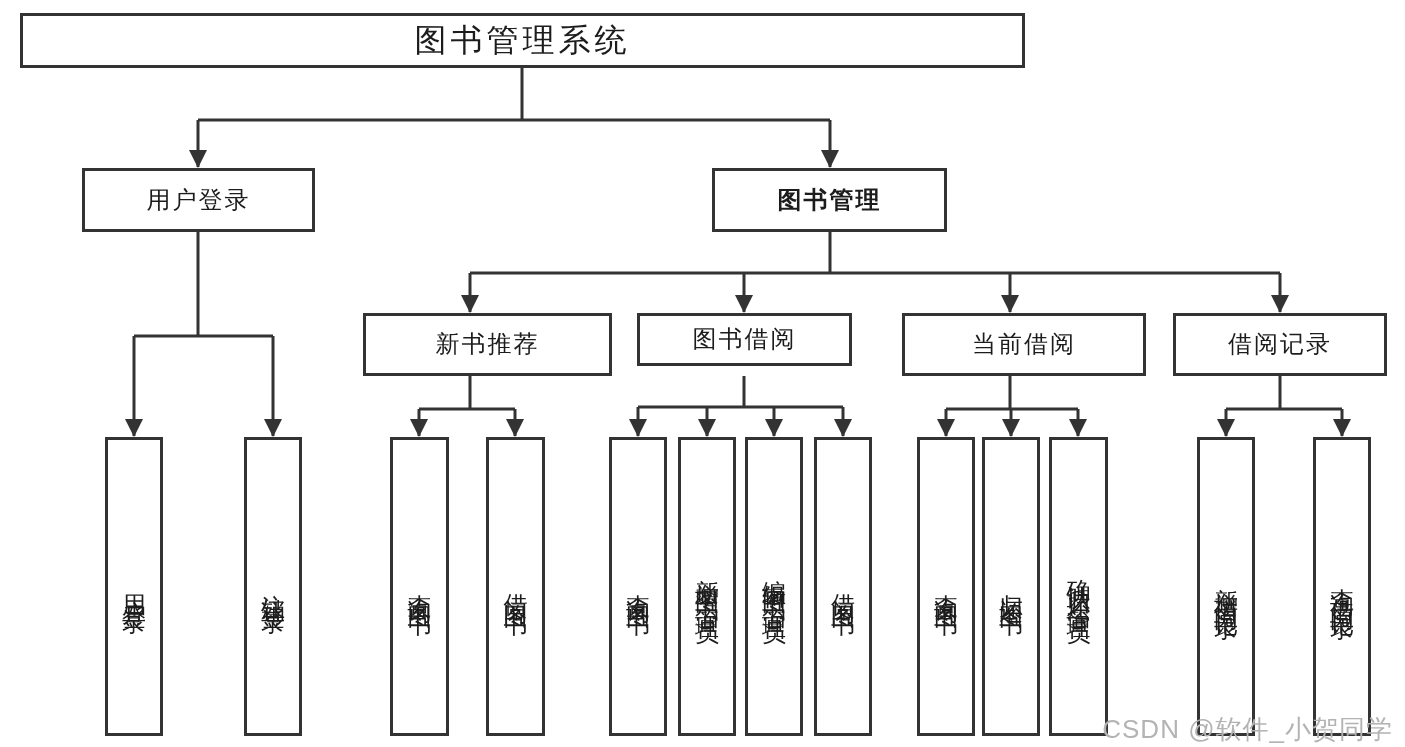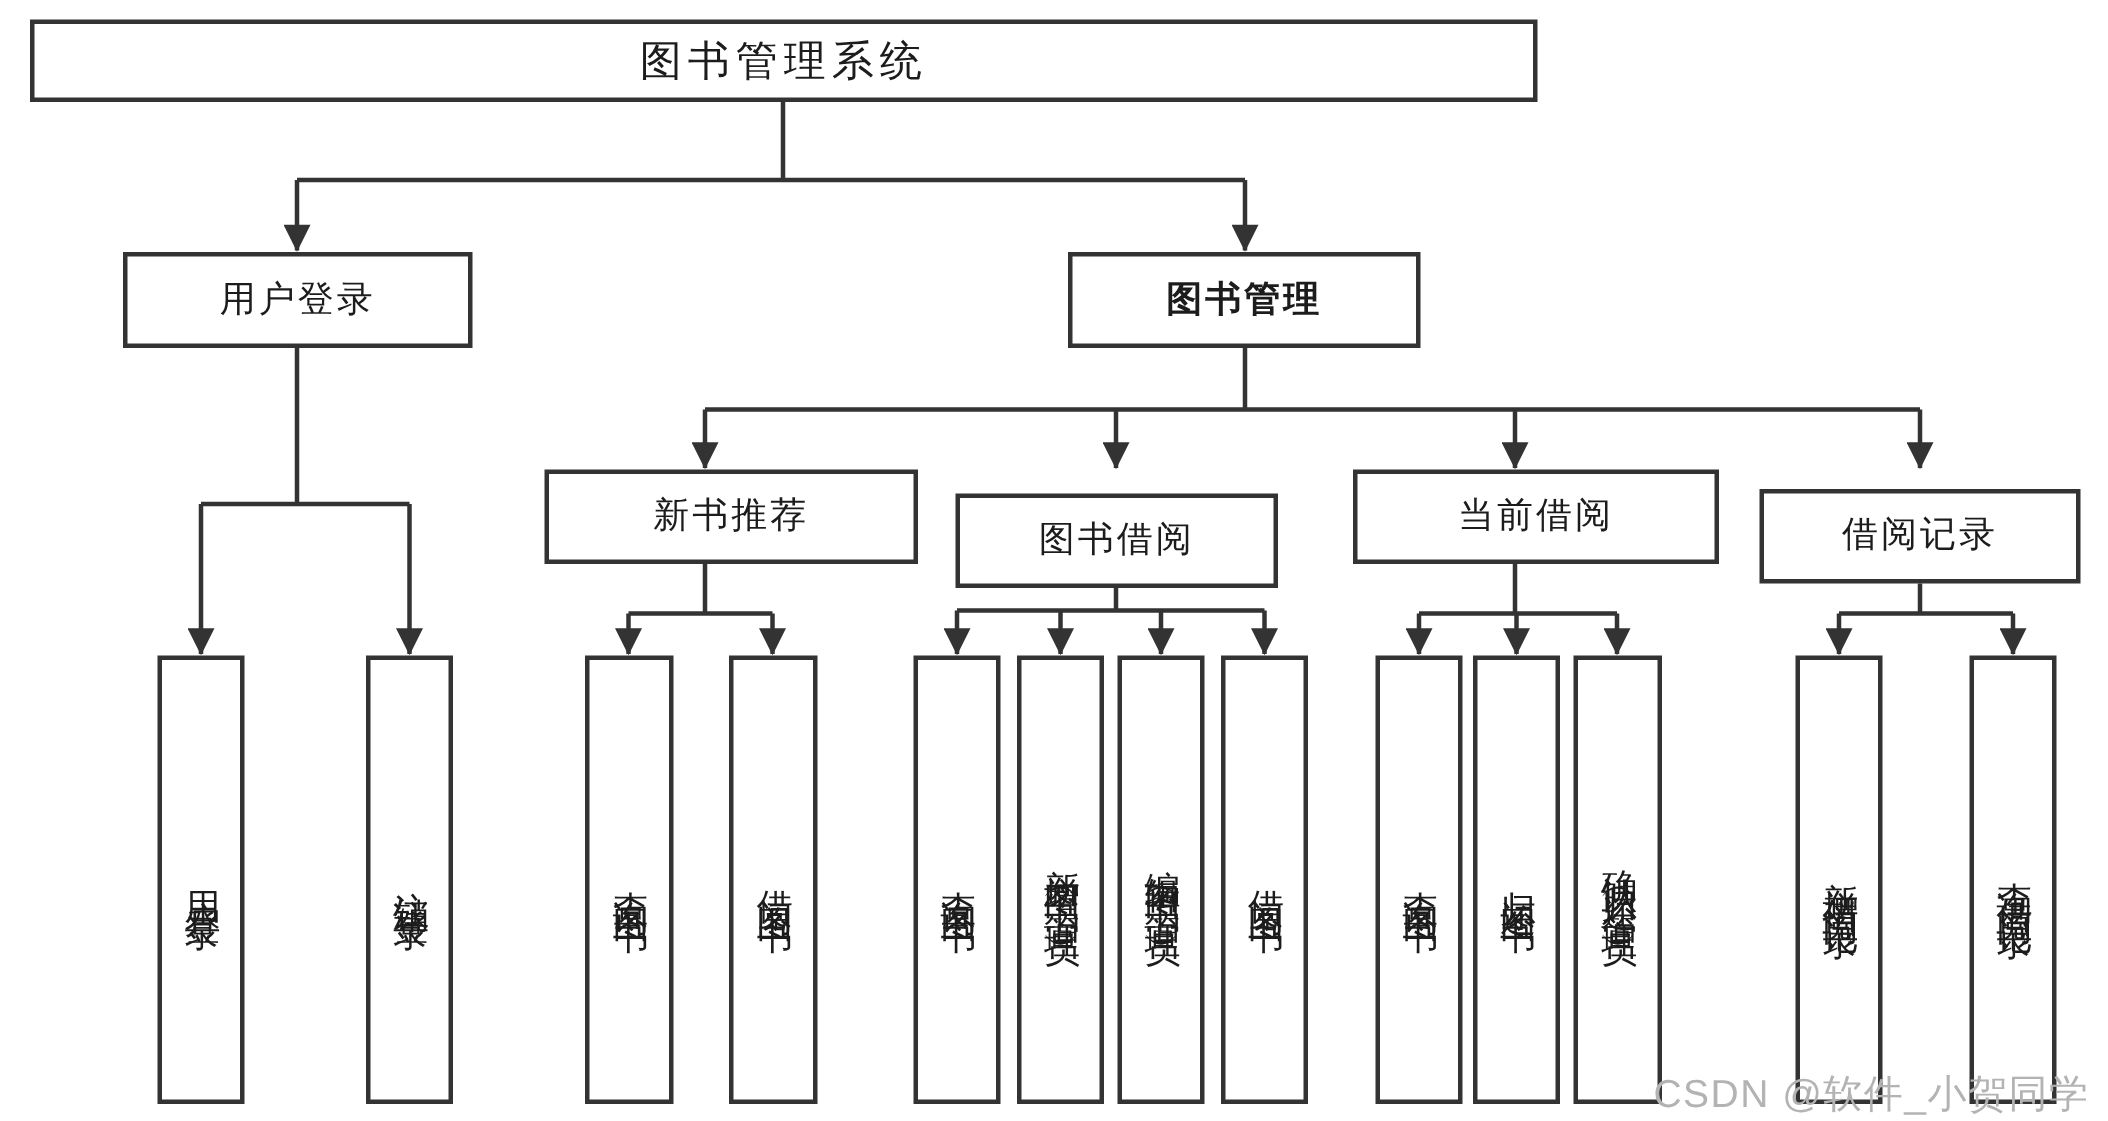--- a/index.html
+++ b/index.html
@@ -42,21 +42,21 @@
     display: flex;
     align-items: center;
     justify-content: center;
     color: #1c1c1c;
     font-size: 24px;
     letter-spacing: 2px;
     text-align: center;
     line-height: 1.2;
   }
   .node.root-box {
-    font-size: 28px;
+    font-size: 32px;
     letter-spacing: 4px;
   }
   .node.leaf {
     writing-mode: vertical-lr;
     text-orientation: mixed;
     letter-spacing: 6px;
     font-size: 24px;
     line-height: 1;
   }
   .watermark {
@@ -113,23 +113,23 @@
       <line class="arrow-line" x1="1342" y1="409" x2="1342" y2="436"></line>
     </g>
   </svg>
 
   <div class="node root-box" style="left:20px; top:13px; width:1005px; height:55px;">图书管理系统</div>
 
   <div class="node" style="left:82px; top:168px; width:233px; height:64px;">用户登录</div>
   <div class="node" style="left:712px; top:168px; width:235px; height:64px;font-weight:bold;">图书管理</div>
 
   <div class="node" style="left:363px; top:313px; width:249px; height:63px;">新书推荐</div>
-  <div class="node" style="left:637px; top:313px; width:215px; height:63px;margin-top:16px;">图书借阅</div>
+  <div class="node" style="left:637px; top:313px; width:215px; height:53px;">图书借阅</div>
   <div class="node" style="left:902px; top:313px; width:244px; height:63px;">当前借阅</div>
-  <div class="node" style="left:1173px; top:313px; width:214px; height:63px;margin-top:13px;">借阅记录</div>
+  <div class="node" style="left:1173px; top:313px; width:214px; height:63px;">借阅记录</div>
 
   <div class="node leaf" style="left:105px; top:437px; width:58px; height:299px;">用户登录</div>
   <div class="node leaf" style="left:244px; top:437px; width:58px; height:299px;">注销登录</div>
 
   <div class="node leaf" style="left:390px; top:437px; width:59px; height:299px;">查询图书</div>
   <div class="node leaf" style="left:486px; top:437px; width:59px; height:299px;">借阅图书</div>
 
   <div class="node leaf" style="left:609px; top:437px; width:58px; height:299px;">查询图书</div>
   <div class="node leaf" style="left:678px; top:437px; width:58px; height:299px;">新增图书（管理员）</div>
   <div class="node leaf" style="left:745px; top:437px; width:58px; height:299px;">编辑图书（管理员）</div>

